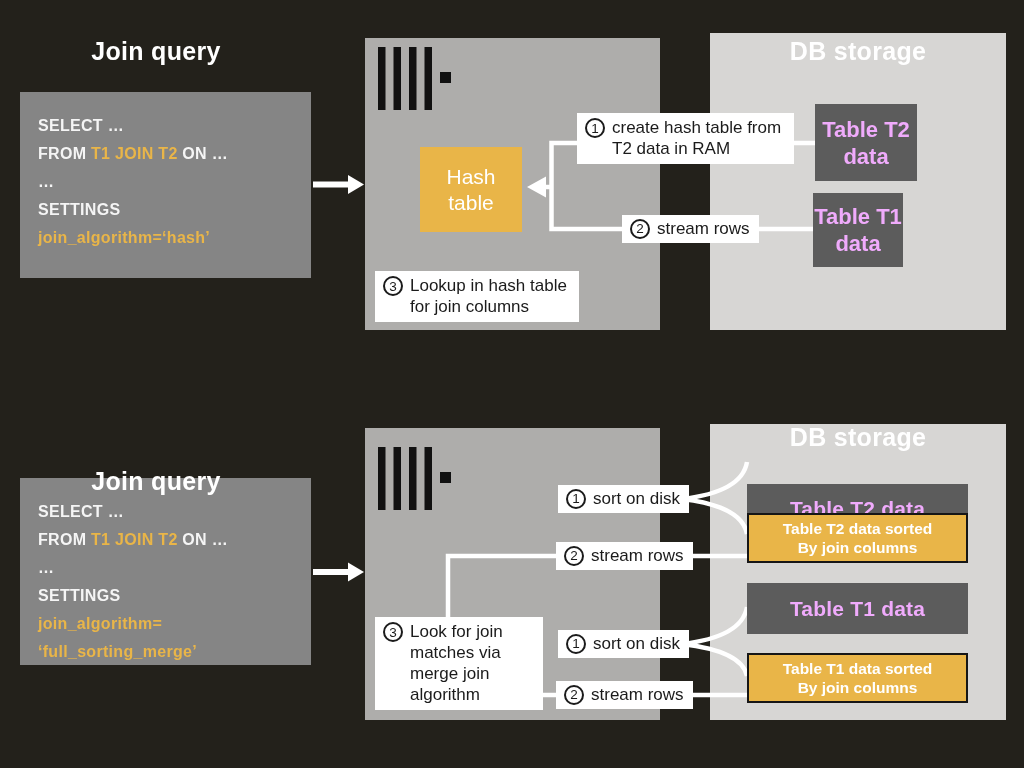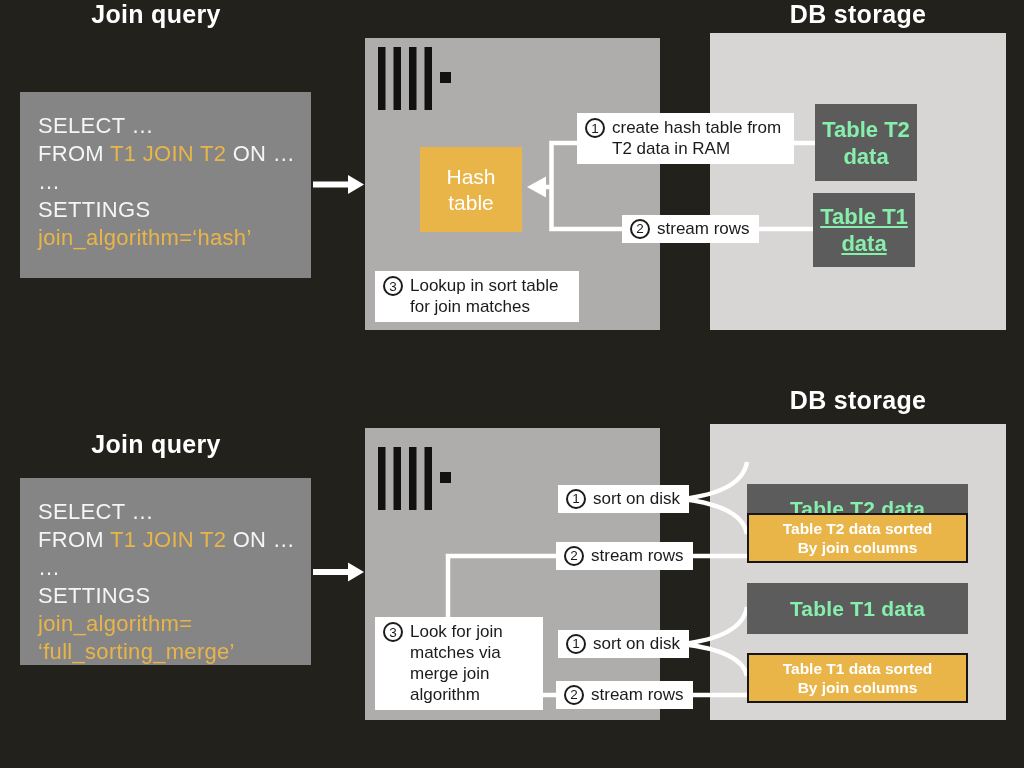--- a/index.html
+++ b/index.html
@@ -9,25 +9,25 @@
   }
   *{margin:0;padding:0;box-sizing:border-box;}
   html,body{background:#000;}
   .stage{
     position:relative;width:1024px;height:768px;overflow:hidden;
     background:var(--background);
     font-family:"Liberation Sans","DejaVu Sans",sans-serif;
   }
   .title{
     position:absolute;color:#fff;font-size:25px;font-weight:700;
-    text-align:center;letter-spacing:.3px;z-index:3;
+    text-align:center;letter-spacing:.3px;z-index:3;margin-top:37px;
   }
   .query-box{
     position:absolute;background:var(--query-box);color:var(--text-light);
-    font-size:22px;line-height:28px;padding:20px 16px 0 18px;letter-spacing:.3px;z-index:1;
+    font-size:16px;line-height:28px;padding:20px 16px 0 18px;letter-spacing:.3px;z-index:1;font-weight:bold;
   }
   .accent-text{color:var(--accent);}
   .server-box{position:absolute;background:var(--server-box);z-index:1;}
   .db-box{position:absolute;background:var(--db-box);z-index:1;}
   .ch-logo{position:absolute;z-index:2;}
   .hash-box{
     position:absolute;background:var(--accent);color:#fff;font-size:21px;line-height:26px;
     display:flex;align-items:center;justify-content:center;text-align:center;
     padding:0 14px;z-index:3;
   }
@@ -36,21 +36,21 @@
     display:flex;align-items:flex-start;gap:7px;padding:4px 9px 5px 8px;z-index:3;
   }
   .step-label.one-line{align-items:center;padding:3px 9px 4px 8px;white-space:nowrap;}
   .num-circle{
     width:20px;height:20px;border:2px solid var(--text-dark);border-radius:50%;
     display:flex;align-items:center;justify-content:center;
     font-size:13.5px;flex:0 0 auto;margin-top:1px;
   }
   .step-label.one-line .num-circle{margin-top:0;}
   .table-box{
-    position:absolute;background:var(--table-box);color:#86efac;font-weight:700;
+    position:absolute;background:var(--table-box);color:#f0abfc;font-weight:700;
     display:flex;align-items:center;justify-content:center;text-align:center;z-index:3;
   }
   .table-box.two-line{font-size:22px;line-height:27px;flex-direction:column;}
   .table-box.one-line{font-size:21px;letter-spacing:.2px;}
   .sorted-box{
     position:absolute;background:var(--accent);border:2px solid #161616;color:#fff;
     font-weight:700;font-size:15.5px;line-height:19px;display:flex;flex-direction:column;
     align-items:center;justify-content:center;text-align:right;z-index:3;
   }
   svg.overlay{position:absolute;left:0;top:0;z-index:2;}
@@ -91,33 +91,33 @@
     <span>create hash table from T2 data in RAM</span>
   </div>
 
   <div class="step-label one-line" style="left:622px;top:215px;">
     <span class="num-circle">2</span>
     <span>stream rows</span>
   </div>
 
   <div class="step-label" style="left:375px;top:271px;width:204px;">
     <span class="num-circle">3</span>
-    <span>Lookup in sort table for join matches</span>
+    <span>Lookup in hash table for join columns</span>
   </div>
 
   <div class="title" style="left:710px;top:0;width:296px;">DB storage</div>
 
   <div class="db-box" style="left:710px;top:33px;width:296px;height:297px;"></div>
 
   <div class="table-box two-line" style="left:815px;top:104px;width:102px;height:77px;">
     <div>Table T2</div>
     <div>data</div>
   </div>
 
-  <div class="table-box two-line" style="left:813px;top:193px;width:102px;height:74px;text-decoration:underline;">
+  <div class="table-box two-line" style="left:813px;top:193px;width:90px;height:74px;">
     <div>Table T1</div>
     <div>data</div>
   </div>
 
   <div class="title" style="left:0;top:430px;width:312px;">Join query</div>
 
   <div class="query-box" style="left:20px;top:478px;width:291px;height:187px;">
     <div>SELECT …</div>
     <div><span>FROM </span><span class="accent-text">T1 JOIN T2</span><span> ON …</span></div>
     <div>…</div>

